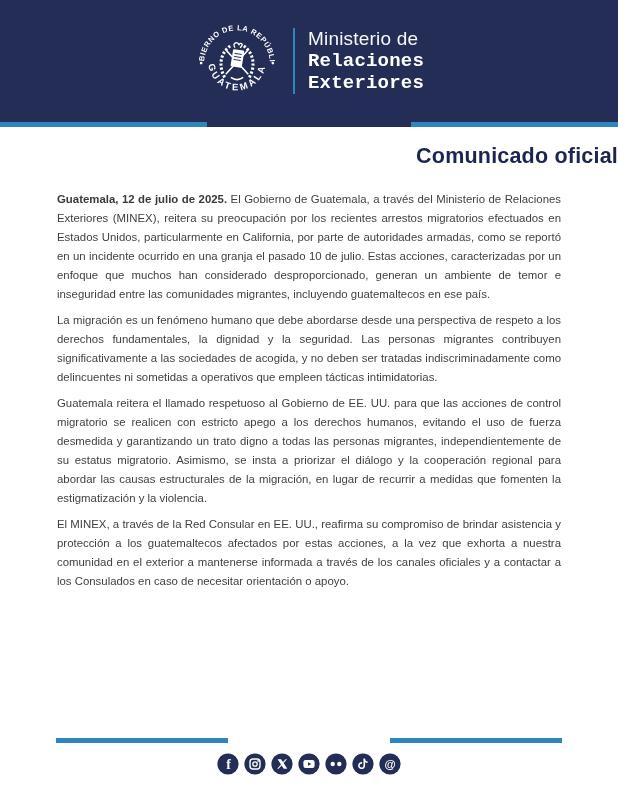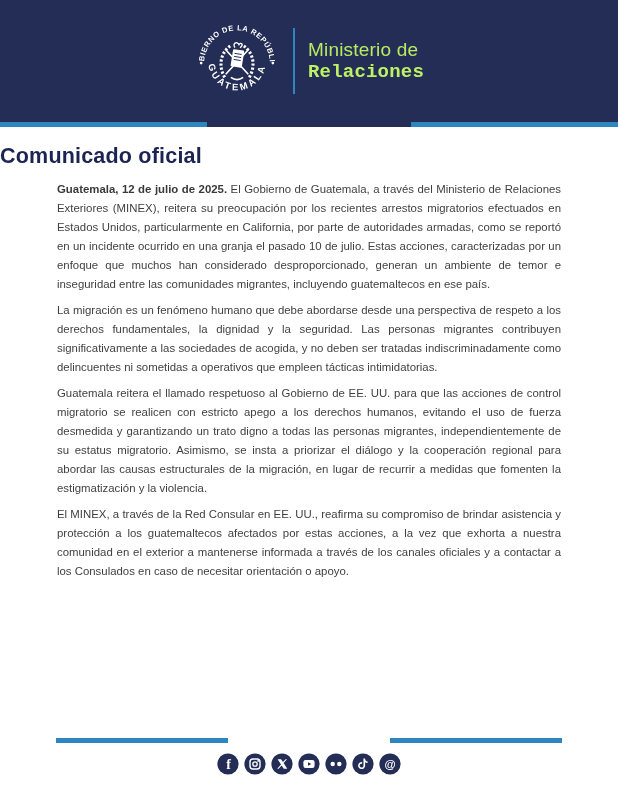--- a/index.html
+++ b/index.html
@@ -7,34 +7,34 @@
     width: 618px; height: 800px; position: relative; overflow: hidden;
     background: #ffffff; font-family: "Liberation Sans", sans-serif;
   }
   
   .header {
     height: 122px; background: #232d56;
     display: flex; align-items: center; justify-content: center; gap: 13px;
   }
   .seal { width: 86px; height: 86px; display: block; }
   .header-divider { width: 2px; height: 66px; background: #2e86c1; }
-  .ministry { color: #bef264; line-height: 22px; }
+  .ministry { color: #ffffff; line-height: 22px; }
   .ministry .line1 { font-size: 19px; font-weight: 300; letter-spacing: 0.2px; opacity: 0.96; }
   .ministry .line23 { font-size: 19px; font-weight: bold; letter-spacing: 0.2px; font-family: Liberation Mono, monospace; }
   .header-accent { position: relative; height: 5px; background: #2e86c1; }
   .header-accent .center-tab {
     position: absolute; left: 207px; top: 0; width: 204px; height: 5px; background: #232d56;
   }
   
   .title {
-    margin: 17px 0 0; text-align: left; color: #1c2551;
+    margin: 17px 0 0; text-align: right; color: #1c2551;
     font-size: 21.5px; font-weight: bold; letter-spacing: 0.2px;
   }
   
-  .doc-body { margin-top: 11px; padding: 0 57px; }
+  .doc-body { margin-top: 21px; padding: 0 57px; }
   .doc-body p.para {
     margin: 0 0 7px; color: #3f3f3f; font-size: 11.4px; line-height: 19px;
     text-align: justify; text-justify: inter-word;
   }
   .doc-body p.para strong { color: #3a3a3a; }
   
   .footer { position: absolute; left: 0; right: 0; bottom: 0; height: 62px; }
   .footer-line {
     position: absolute; top: 0; height: 5px; background: #2e86c1;
   }
@@ -78,20 +78,21 @@
           <line x1="38.5" y1="41" x2="45.5" y2="41" stroke="#232d56" stroke-width="0.9"></line>
         </g>
         <path d="M40 29 C 37 25, 42 22, 44 26 C 46 23, 49 26, 45 29" stroke="#ffffff" stroke-width="1.3" fill="none"></path>
         <path d="M36 58 C 40 61, 44 61, 48 58" stroke="#ffffff" stroke-width="1.6" fill="none"></path>
       </g>
     </svg>
     <div class="header-divider"></div>
     <div class="ministry">
       <div class="line1">Ministerio de</div>
       <div class="line23">Relaciones</div>
+      <div class="line23">Exteriores</div>
     </div>
   </div>
   <div class="header-accent">
     <div class="center-tab"></div>
   </div>
 
   <h1 class="title">Comunicado oficial</h1>
 
   <div class="doc-body">
       <p class="para"><strong>Guatemala, 12 de julio de 2025.</strong> El Gobierno de Guatemala, a través del Ministerio de Relaciones Exteriores (MINEX), reitera su preocupación por los recientes arrestos migratorios efectuados en Estados Unidos, particularmente en California, por parte de autoridades armadas, como se reportó en un incidente ocurrido en una granja el pasado 10 de julio. Estas acciones, caracterizadas por un enfoque que muchos han considerado desproporcionado, generan un ambiente de temor e inseguridad entre las comunidades migrantes, incluyendo guatemaltecos en ese país.</p>

